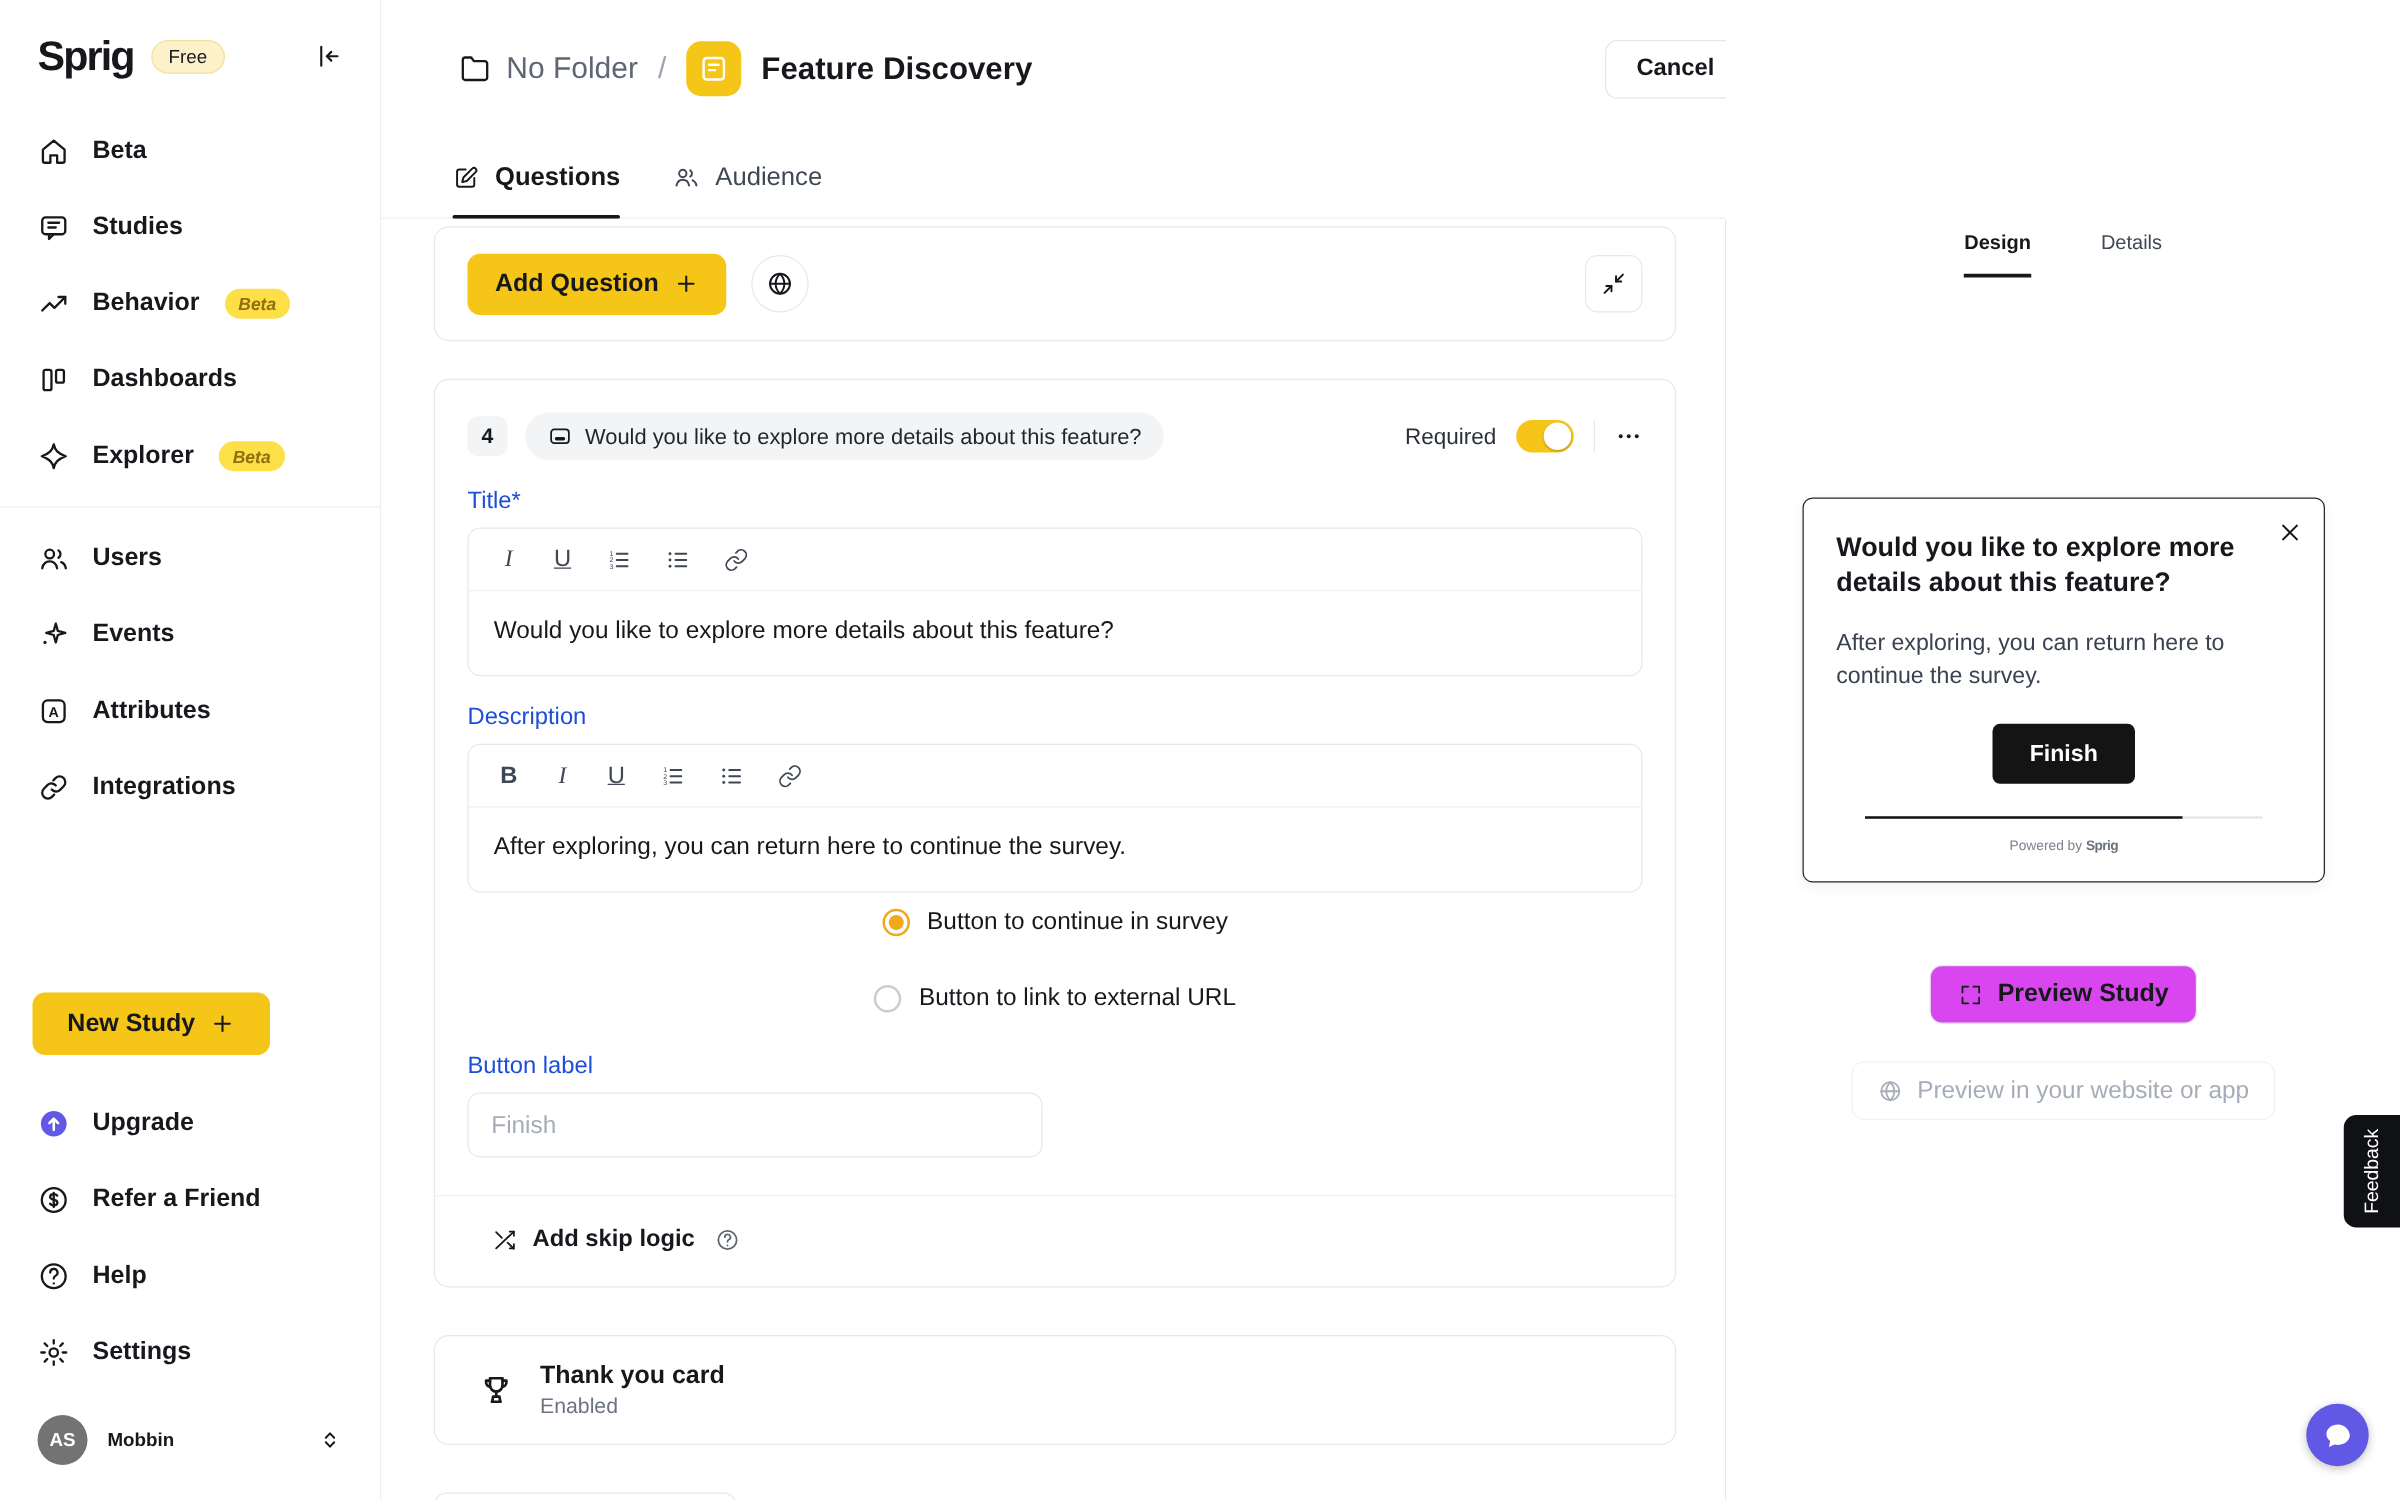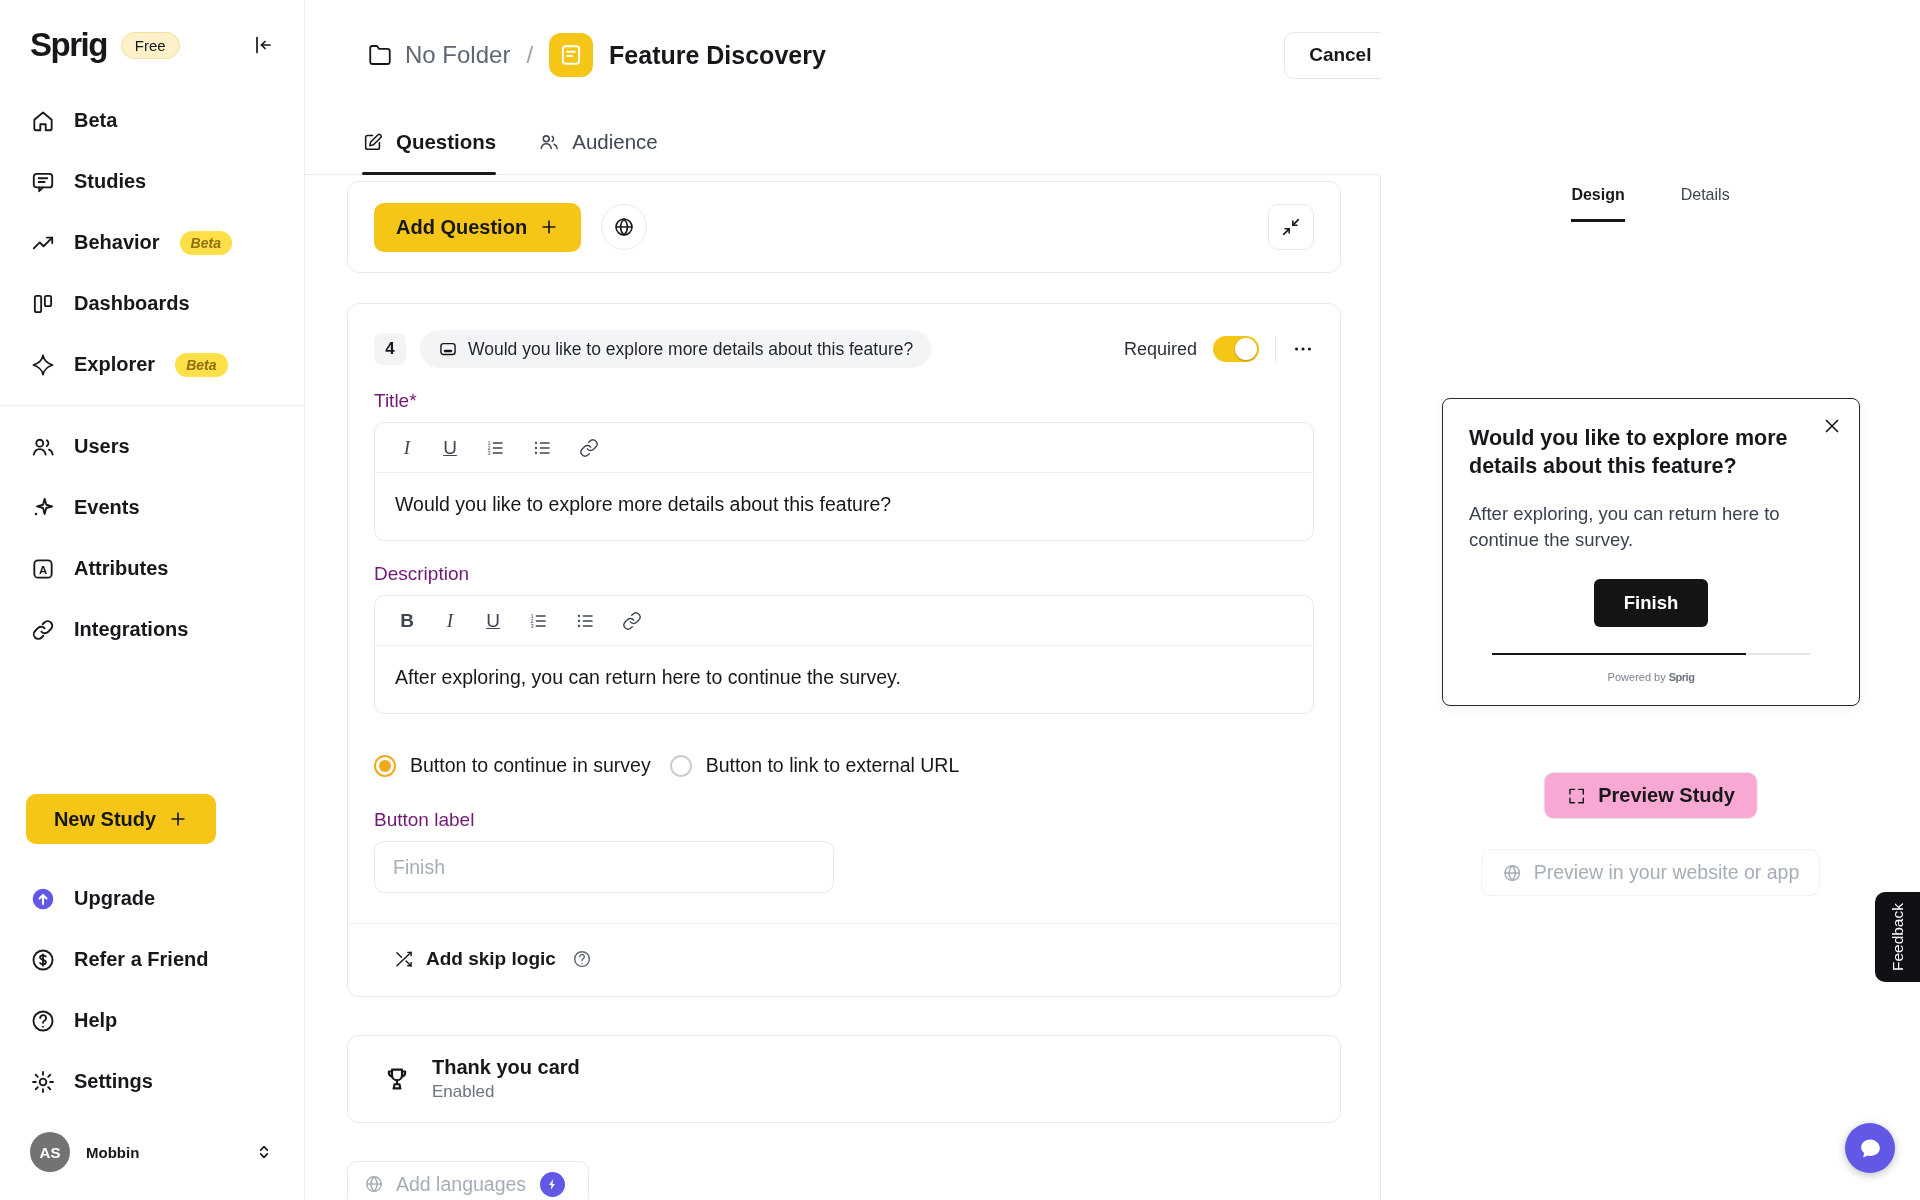--- a/index.html
+++ b/index.html
@@ -54,30 +54,30 @@
 
   .q-card { margin-top:30px; padding:26px 26px 20px; }
   .q-head { display:flex; align-items:center; gap:14px; }
   .q-num { width:32px; height:32px; background:#F3F4F6; border-radius:8px; display:flex; align-items:center; justify-content:center; font-size:17px; font-weight:600; }
   .q-pill { height:38px; background:#F3F4F6; border-radius:999px; display:flex; align-items:center; gap:10px; padding:0 18px; font-size:17.5px; font-weight:500; cursor:pointer; color:#1F242D; }
   .q-right { margin-left:auto; display:flex; align-items:center; gap:16px; }
   .req { font-size:18px; color:#2A2F38; }
   .toggle { width:46px; height:26px; border-radius:999px; background:#F5C518; position:relative; cursor:pointer; }
   .toggle .knob { position:absolute; top:2px; left:22px; width:22px; height:22px; border-radius:50%; background:#fff; box-shadow:0 1px 2px rgba(0,0,0,.25); }
   .vdiv { width:1px; height:26px; background:#E7E8EB; }
-  .field-label { margin-top:22px; font-size:19px; font-weight:500; color:#701a75; }
+  .field-label { margin-top:22px; font-size:19px; font-weight:500; color:#1d4ed8; }
   .editor { margin-top:10px; border:1px solid #E7E8EB; border-radius:10px; }
   .ed-toolbar { height:50px; display:flex; align-items:center; gap:27px; padding:0 24px; border-bottom:1px solid #EFF0F2; color:#3F4754; }
   .ed-toolbar .icn { color:#3F4754; cursor:pointer; }
   .tb { font-size:19px; color:#3F4754; cursor:pointer; width:16px; text-align:center; }
   .tb.b { font-weight:700; }
   .tb.i { font-family:"Liberation Serif","DejaVu Serif",serif; font-style:italic; }
   .tb.u { text-decoration:underline; }
   .ed-body { padding:20px 20px 24px; font-size:19.5px; color:#16181C; cursor:text; }
-  .radio-row { margin-top:40px; display:flex; align-items:center; gap:19px; }
+  .radio-row { margin-top:12px; display:flex; align-items:center; gap:38px;flex-direction:column; }
   .radio-opt { display:flex; align-items:center; gap:14px; font-size:19.5px; cursor:pointer; }
   .radio { width:22px; height:22px; border-radius:50%; border:2px solid #C9CDD3; position:relative; background:#fff; }
   .radio.checked { border-color:#EFA91B; }
   .radio.checked::after { content:""; position:absolute; inset:3px; border-radius:50%; background:#EFA91B; }
   .text-input { margin-top:10px; width:460px; height:52px; border:1px solid #E7E8EB; border-radius:10px; padding:0 18px; font-size:19.5px; font-family:inherit; color:#16181C; display:block; outline:none; }
   .text-input::placeholder { color:#A6ADB8; }
   .q-divider { margin:30px -26px 0; border-top:1px solid #EFF0F2; }
   .skip-row { display:flex; align-items:center; gap:16px; padding:24px 0 6px 20px; }
   .skip-btn { display:flex; align-items:center; gap:12px; font-size:19px; font-weight:600; cursor:pointer; }
 
@@ -101,21 +101,21 @@
   .pc-close { position:absolute; top:16px; right:16px; width:22px; height:22px; cursor:pointer; }
   .pc-title { font-size:21.5px; font-weight:700; line-height:1.32; padding-right:34px; }
   .pc-body { margin-top:20px; font-size:18.5px; color:#3A4150; line-height:1.42; padding-right:6px; }
   .pc-btn-row { margin-top:26px; display:flex; justify-content:center; }
   .pc-btn { height:48px; padding:0 30px; background:#141414; color:#fff; border:none; border-radius:6px; font-size:18.5px; font-weight:600; font-family:inherit; cursor:pointer; }
   .pc-progress { margin:26px auto 0; width:318px; height:2px; background:#E5E7EB; }
   .pc-progress-fill { height:100%; background:#141414; }
   .pc-powered { margin-top:16px; text-align:center; font-size:11px; color:#7A8190; }
   .pc-brand { font-weight:700; letter-spacing:-0.5px; color:#6B7280; }
 
-  .preview-study { position:absolute; top:772px; left:50%; transform:translateX(-50%); height:47px; padding:0 22px; display:flex; align-items:center; gap:12px; background:#f9a8d4; border:1px solid #E4E6EA; border-radius:10px; font-size:20px; font-weight:600; font-family:inherit; color:#16181C; cursor:pointer; white-space:nowrap; }
+  .preview-study { position:absolute; top:772px; left:50%; transform:translateX(-50%); height:47px; padding:0 22px; display:flex; align-items:center; gap:12px; background:#d946ef; border:1px solid #E4E6EA; border-radius:10px; font-size:20px; font-weight:600; font-family:inherit; color:#16181C; cursor:pointer; white-space:nowrap; }
   .preview-web { position:absolute; top:849px; left:50%; transform:translateX(-50%); height:47px; padding:0 20px; display:flex; align-items:center; gap:12px; background:#fff; border:1px solid #F0F1F3; border-radius:10px; font-size:19.5px; font-family:inherit; color:#A6ADB8; cursor:pointer; white-space:nowrap; }
 
   .feedback-tab { position:absolute; right:0; top:892px; width:45px; height:90px; background:#101114; color:#fff; border-radius:10px 0 0 10px; display:flex; align-items:center; justify-content:center; cursor:pointer; }
   .feedback-tab span { writing-mode:vertical-rl; transform:rotate(180deg); font-size:15.5px; }
 
   .chat-bubble { position:absolute; left:1845px; top:1123px; width:50px; height:50px; border-radius:50%; background:#6159E6; display:flex; align-items:center; justify-content:center; box-shadow:0 2px 8px rgba(0,0,0,.25); cursor:pointer; }
   .chat-bubble svg { width:27px; height:27px; }
 </style>
 </head>
 <body>

